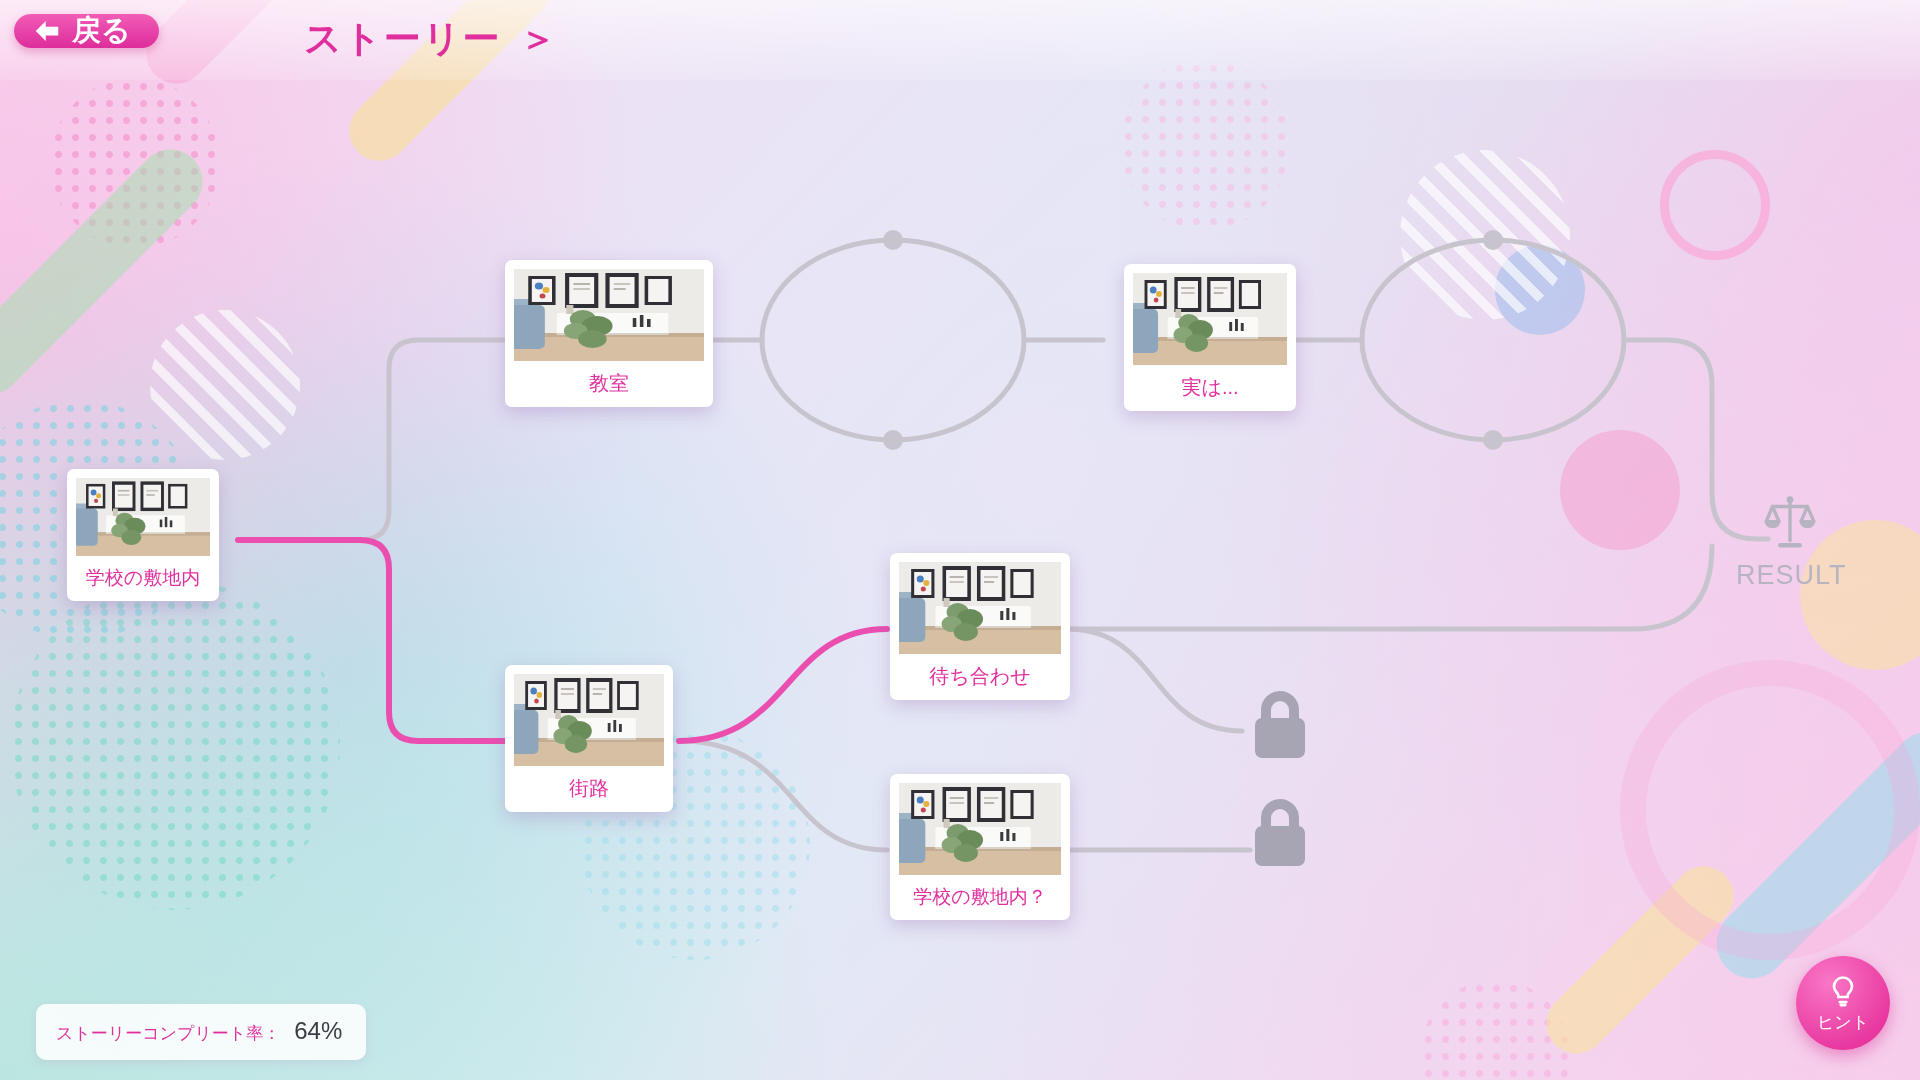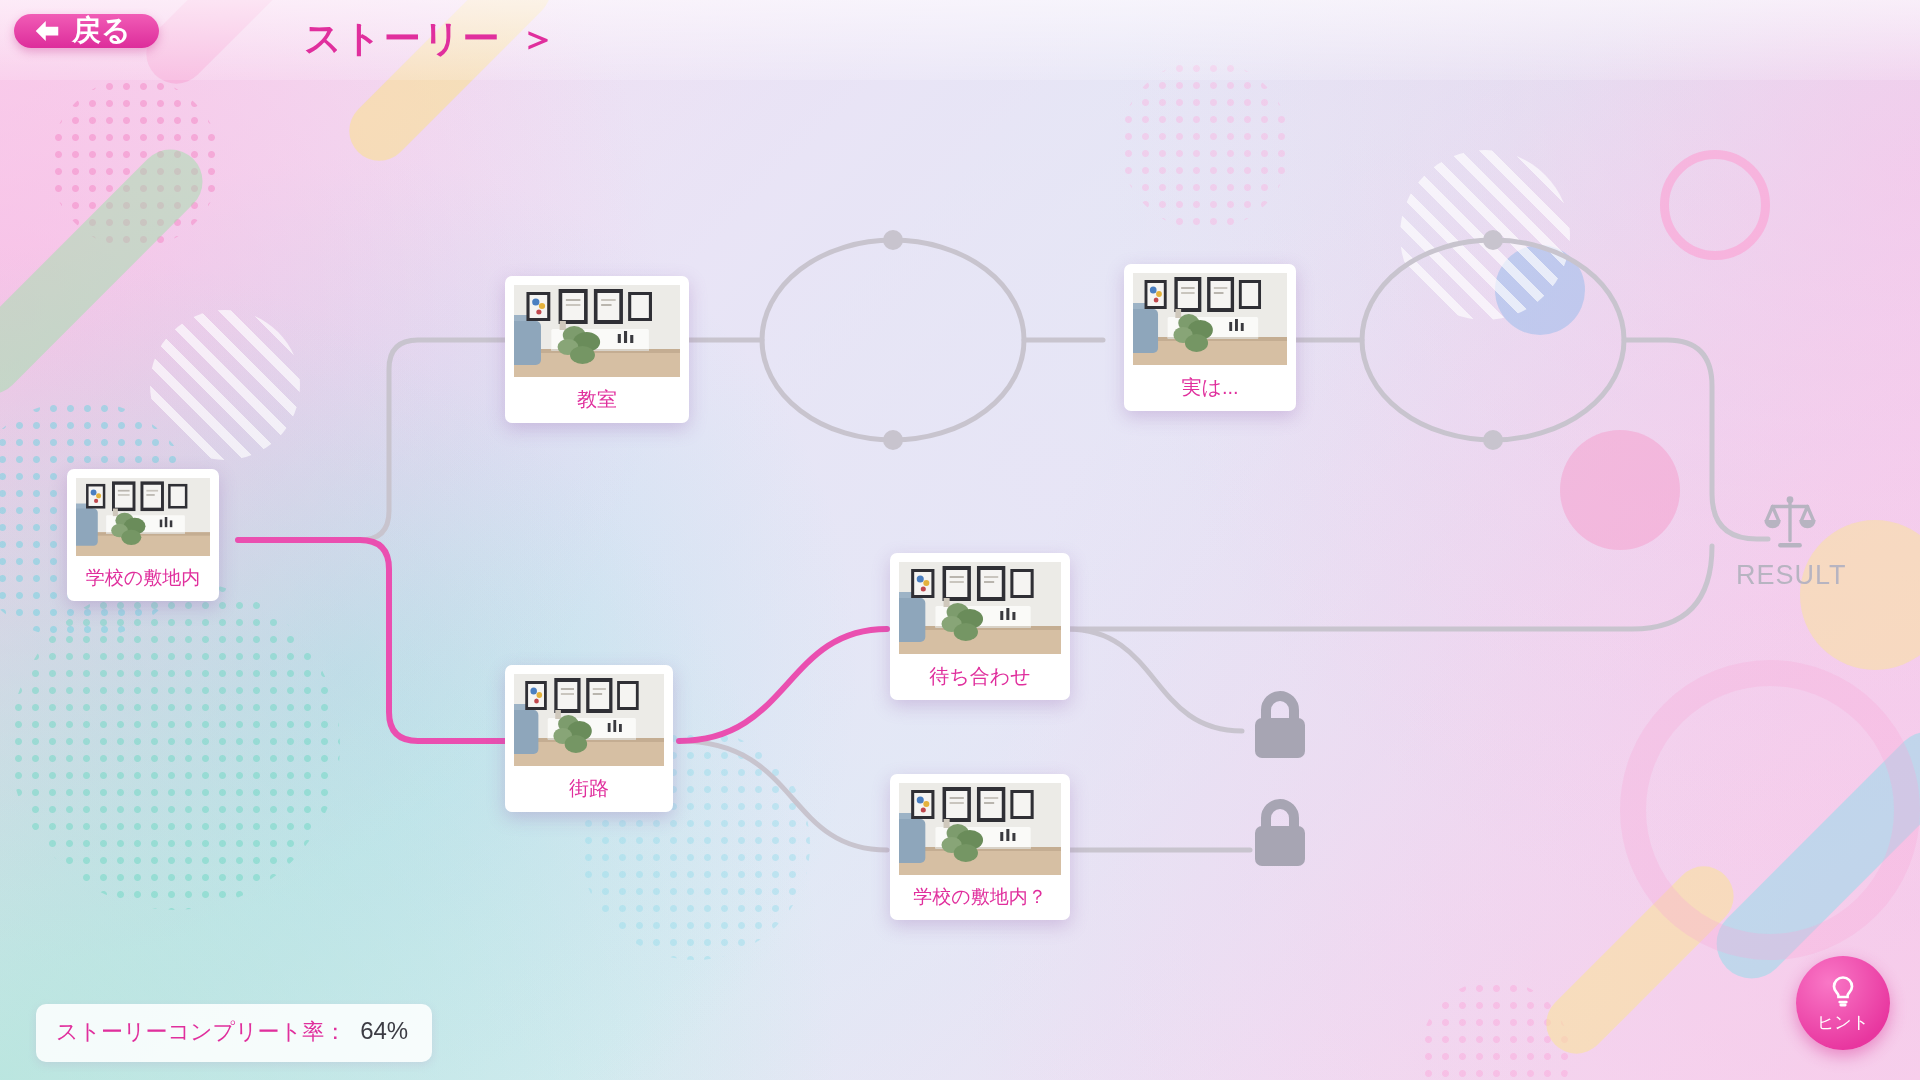--- a/index.html
+++ b/index.html
@@ -46,21 +46,21 @@
   .node-label { text-align:center; color:#e02f9d; font-size:20px; padding:9px 0 6px;
     white-space:nowrap; }
 
   .result-block { position:absolute; left:1736px; top:492px; width:108px; z-index:2;
     text-align:center; color:#b7b4c1; }
   .result-label { font-size:27px; font-weight:normal; letter-spacing:1px; margin-top:2px; }
 
   .progress-box { position:absolute; left:36px; top:1004px; z-index:3;
     background:rgba(255,255,255,.85); border-radius:10px; padding:13px 24px 15px 20px;
     display:flex; align-items:baseline; gap:14px; box-shadow:0 3px 8px rgba(180,140,190,.2); }
-  .progress-label { color:#e02f9d; font-size:22px; }
+  .progress-label { color:#e02f9d; font-size:17px; }
   .progress-value { color:#3c3c44; font-size:24px; }
   .progress-track { position:absolute; left:0; bottom:0; width:280px; height:6px;
     border-radius:3px; overflow:hidden; }
   .progress-fill { height:100%; background:#e74fb2; border-radius:3px; }
 
   .hint-btn { position:absolute; left:1796px; top:956px; width:94px; height:94px; z-index:3;
     border-radius:50%; border:none; cursor:pointer;
     background:radial-gradient(circle at 35% 28%, #f977c6, #e8369f 75%);
     box-shadow:0 6px 16px rgba(215,50,150,.45);
     display:flex; flex-direction:column; align-items:center; justify-content:center;
@@ -171,21 +171,21 @@
   <span>ストーリー</span>
   <span>＞</span>
 </div>
 
 <div class="node" style="left:67px;top:469px;width:152px">
   <svg class="thumb" style="height:78px" viewBox="0 0 160 92" preserveAspectRatio="none">
       <use href="#scene"></use>
     </svg>
   <div class="node-label" style="font-size:19px">学校の敷地内</div>
 </div>
-<div class="node" style="left:505px;top:276px;width:184px">
+<div class="node" style="left:505px;top:260px;width:208px">
   <svg class="thumb" viewBox="0 0 160 92" preserveAspectRatio="none">
       <use href="#scene"></use>
     </svg>
   <div class="node-label">教室</div>
 </div>
 <div class="node" style="left:1124px;top:264px;width:172px">
   <svg class="thumb" viewBox="0 0 160 92" preserveAspectRatio="none">
       <use href="#scene"></use>
     </svg>
   <div class="node-label">実は...</div>

